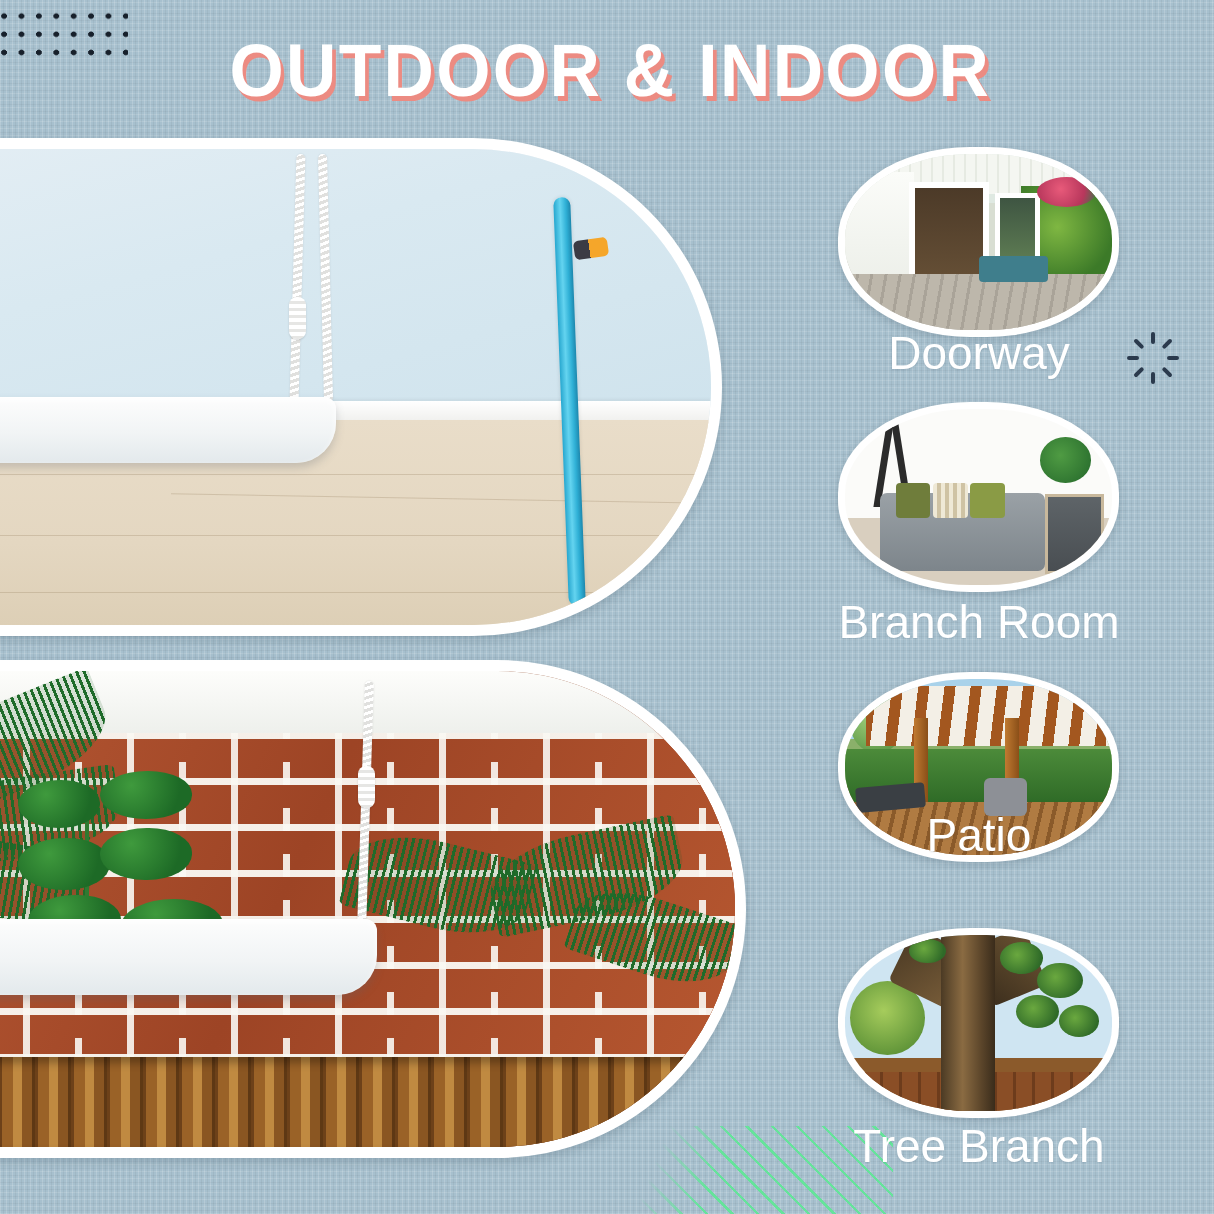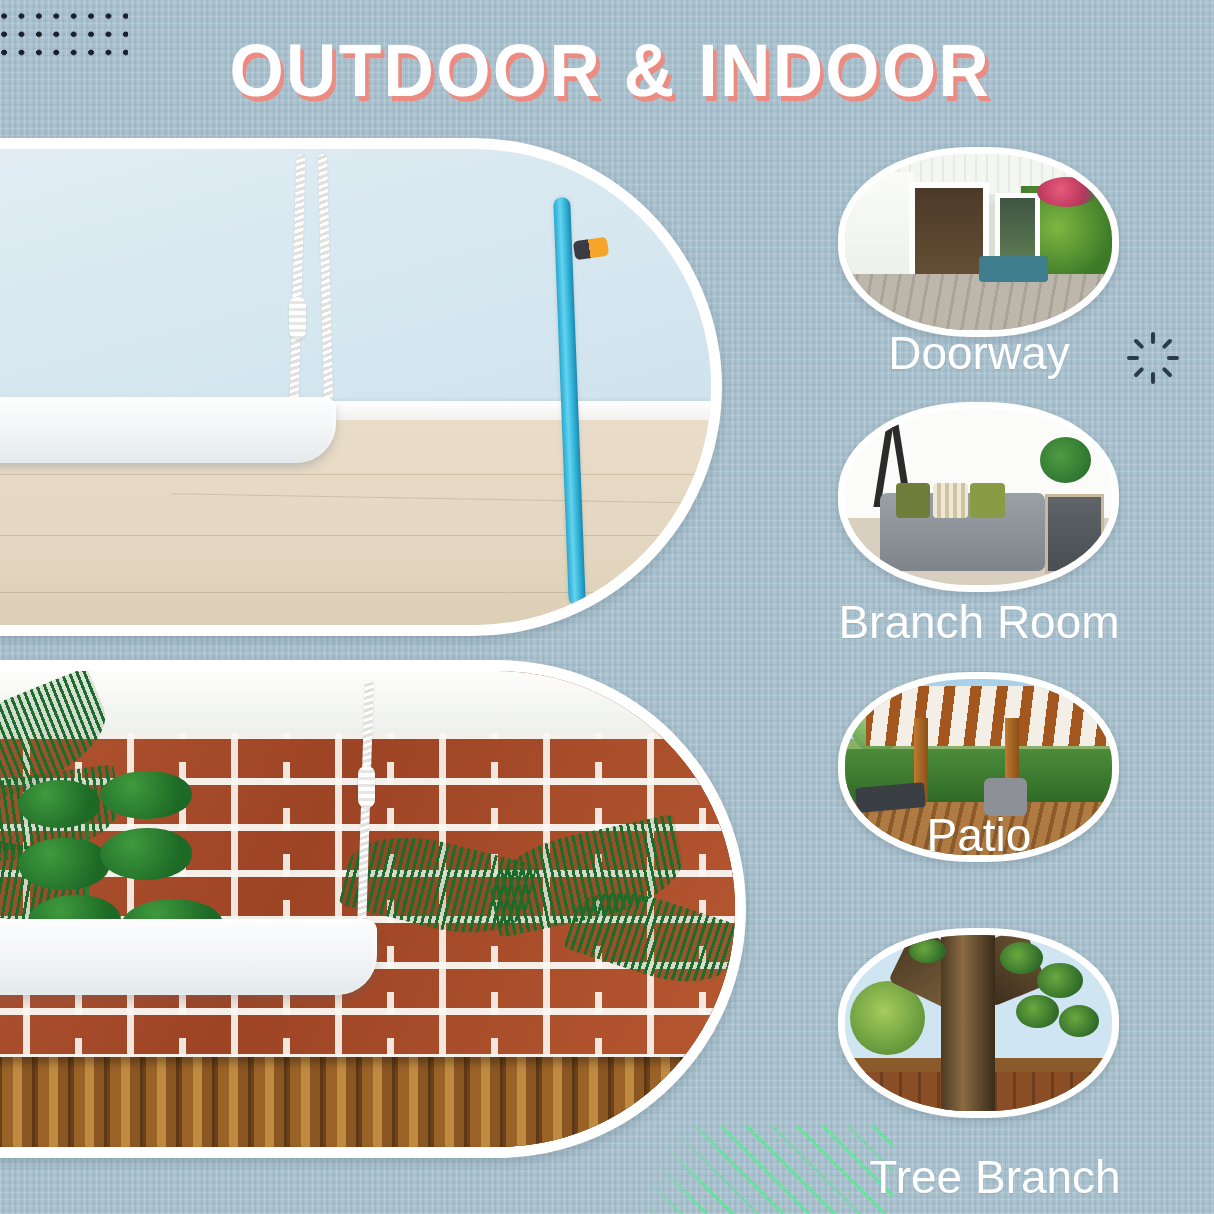--- a/index.html
+++ b/index.html
@@ -139,21 +139,21 @@
   #thumb-3{top:928px;}
 
   .tlabel{
     position:absolute;left:800px;width:358px;text-align:center;
     color:#fff;font-size:46px;line-height:42px;font-weight:400;
     z-index:3;text-shadow:0 1px 2px rgba(50,70,85,.15);
   }
   #label-0{top:332px;}
   #label-1{top:601px;}
   #label-2{top:814px;}
-  #label-3{top:1156px;padding-left:16px;}
+  #label-3{top:1125px;}
 
   
   .sc-porch{background:linear-gradient(#dfe9e2 0 28%,#d8ded2 28% 60%,#bdb9ae 60% 100%);}
   .sc-porch .ceil{position:absolute;left:0;right:0;top:0;height:23%;background:repeating-linear-gradient(90deg,#f4f6f1 0 9px,#e6eae2 9px 11px);}
   .sc-porch .wall{position:absolute;left:0;top:10%;width:26%;height:80%;background:linear-gradient(#fbfcf9,#e9ece5);}
   .sc-porch .door{position:absolute;left:24%;top:16%;width:30%;height:68%;background:linear-gradient(#4c3a28,#6a5338);border:6px solid #fff;box-sizing:border-box;}
   .sc-porch .win{position:absolute;left:56%;top:22%;width:17%;height:40%;background:linear-gradient(#3e5542,#5c7a52);border:5px solid #fff;box-sizing:border-box;}
   .sc-porch .grn{position:absolute;right:0;top:18%;width:34%;height:52%;background:radial-gradient(circle at 40% 45%,#7fb742,#3c7a28 75%);}
   .sc-porch .flwr{position:absolute;right:6%;top:13%;width:22%;height:17%;border-radius:50%;background:radial-gradient(circle at 40% 40%,#e85a7a,#b8375c 60%,#2f7d4a 100%);}
   .sc-porch .deck{position:absolute;left:0;right:0;bottom:0;height:32%;background:repeating-linear-gradient(100deg,#bdb7ab 0 11px,#a9a398 11px 14px);}

